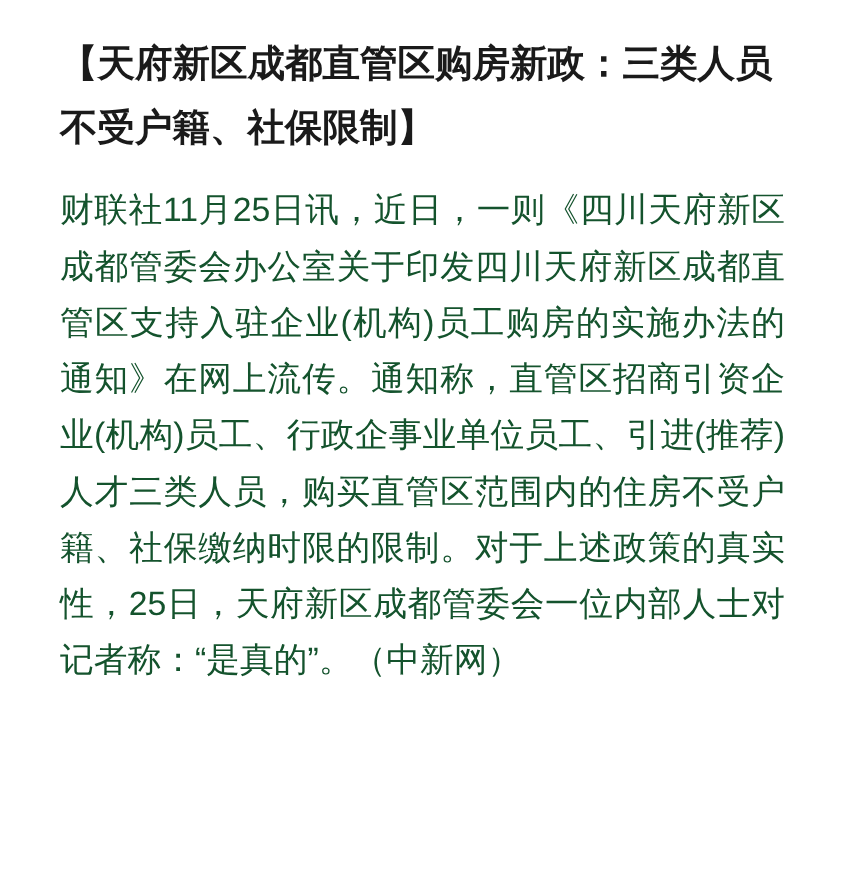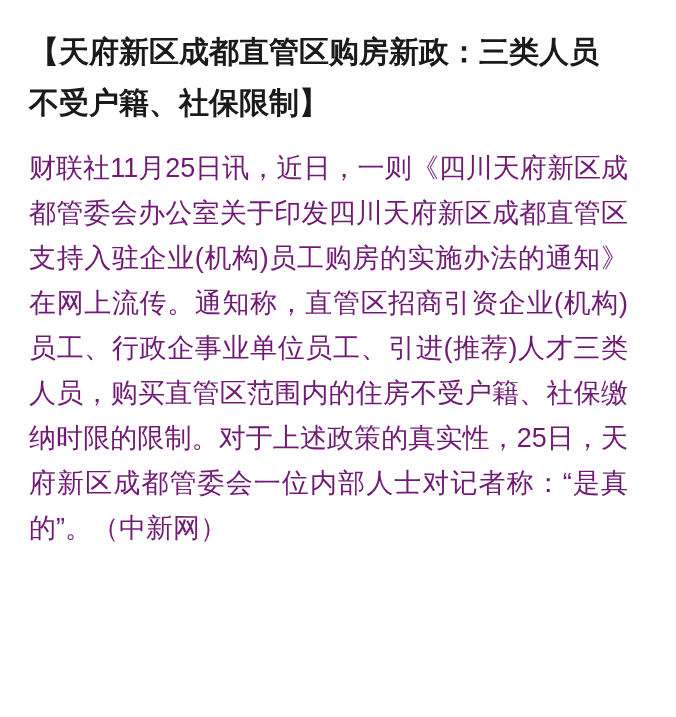--- a/index.html
+++ b/index.html
@@ -10,38 +10,38 @@
     width: 676px;
     height: 717px;
     background: #ffffff;
     font-family: "Liberation Sans", "DejaVu Sans", sans-serif;
     overflow: hidden;
   }
   .page {
     width: 676px;
     height: 717px;
     box-sizing: border-box;
-    padding: 26px 48px 0 29px;
+    padding: 26px 48px 0 48px;
     background: #ffffff;
     position: relative;
   }
   .article-title {
     font-size: 30px;
     line-height: 51px;
     font-weight: bold;
     color: #1a1a1a;
     letter-spacing: 0px;
     margin: 0 0 18px 0;
     text-align: left;
     word-break: break-all;
   }
   .article-body {
     font-size: 27px;
     line-height: 45px;
-    color: #701a75;
+    color: #14532d;
     text-align: justify;
     text-justify: inter-ideograph;
     word-break: break-all;
     margin: 0;
   }
 </style>
 </head>
 <body>
 
 <div class="page">

